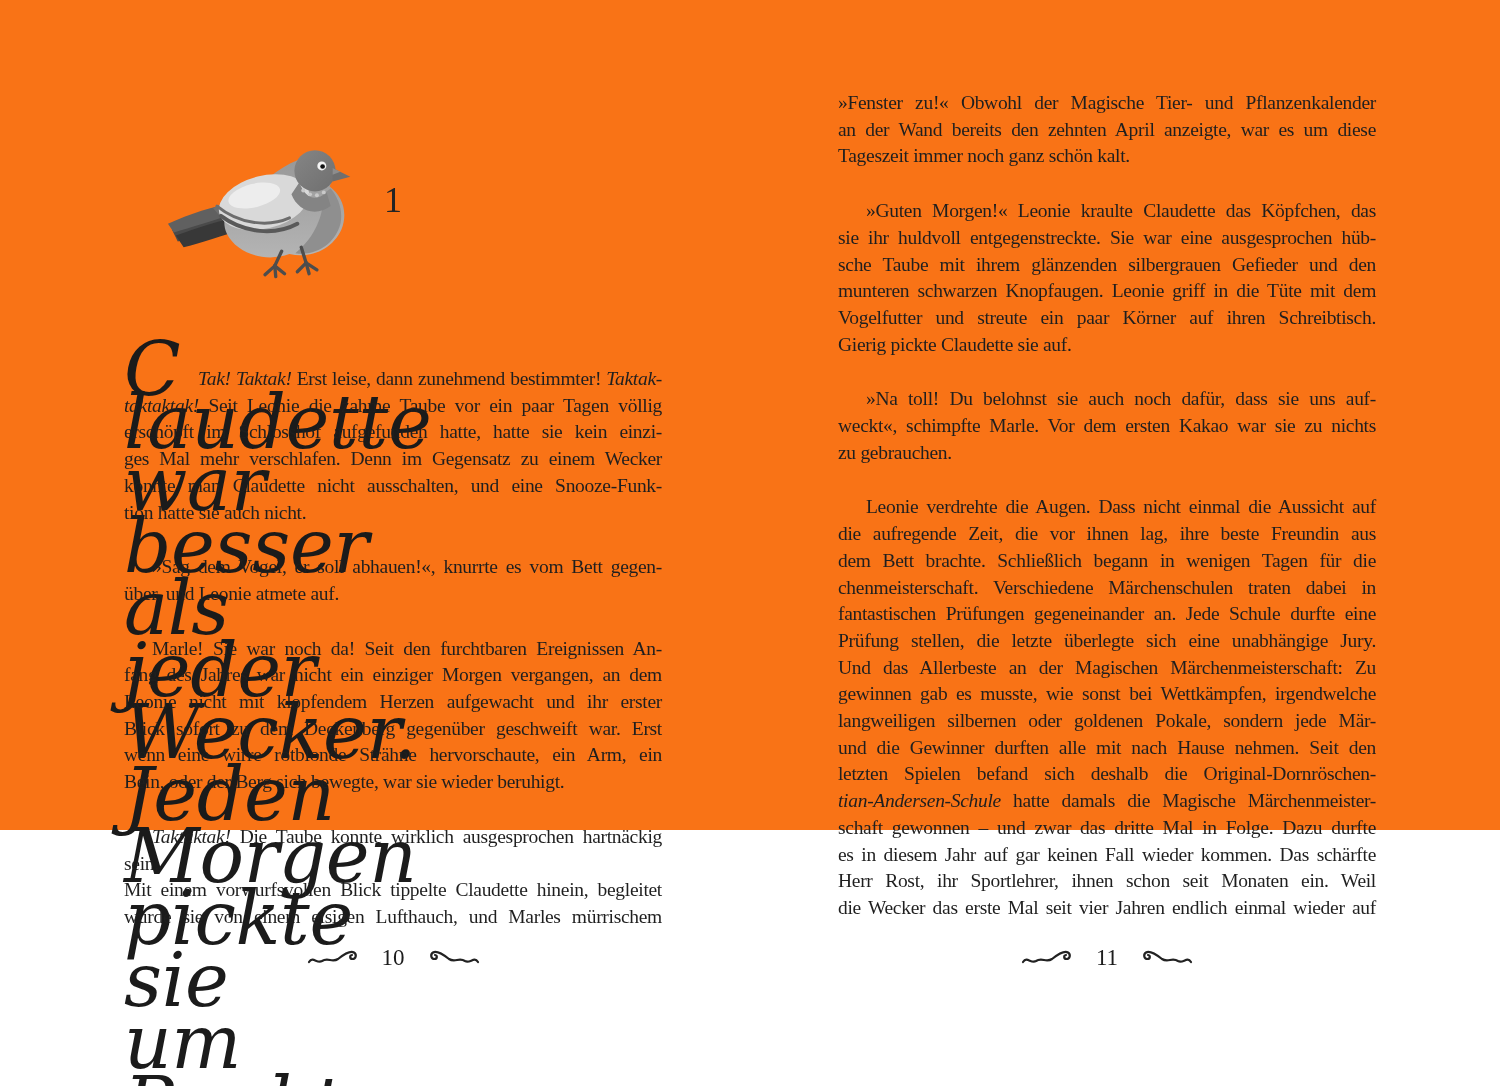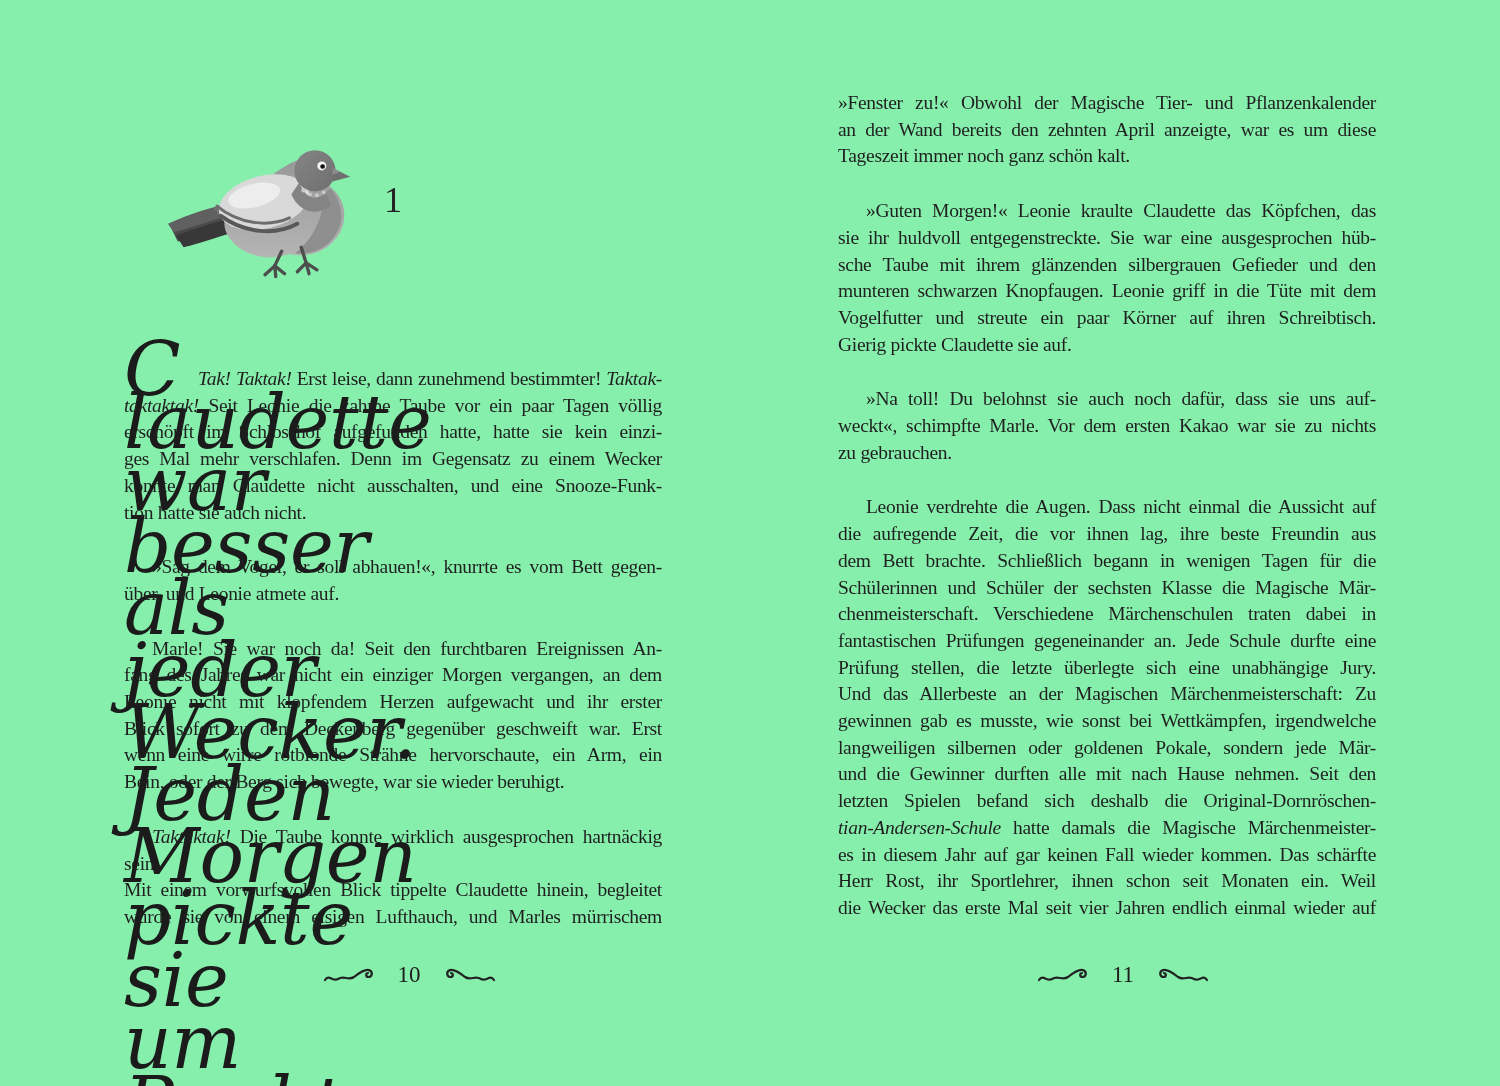--- a/index.html
+++ b/index.html
@@ -4,21 +4,21 @@
 <style>
   html,body{margin:0;padding:0;}
   body{
     width:1500px;height:1086px;
     background:#ffffff;
     font-family:"Liberation Serif", serif;
     color:#1f1f1f;
     overflow:hidden;
   }
   .spread{display:flex;width:1500px;height:1086px;}
-  .page{width:750px;height:1086px;position:relative;background:#86efac;}
+  .page{width:750px;height:830px;position:relative;background:#f97316;}
   .page-inner{position:absolute;top:0;width:538px;height:1086px;}
   .page-inner.left{left:124px;}
   .page-inner.right{left:88px;}
 
   
   .chapter-header{position:absolute;top:136px;left:0;width:100%;height:204px;}
   .pigeon-wrap{position:absolute;left:42px;top:0;width:196px;height:150px;}
   .chapter-number{
     position:absolute;left:50%;top:46px;transform:translateX(-50%);
     font-size:36px;line-height:1;color:#242424;
@@ -34,22 +34,22 @@
   .line.first-indent{text-indent:28px;margin-top:28px;}
   .dropcap{
     float:left;width:46px;height:53px;
     font-family:"DejaVu Serif", serif;font-style:italic;
     font-size:74px;line-height:62px;color:#1b1b1b;
   }
   .line i{font-style:italic;}
 
   
   .page-footer{
-    position:absolute;top:946px;left:16px;width:100%;height:40px;
-    display:flex;align-items:flex-end;justify-content:center;gap:17px;
+    position:absolute;top:946px;left:0;width:100%;height:40px;
+    display:flex;align-items:flex-start;justify-content:center;gap:17px;
   }
   .page-number{font-size:23px;color:#1d1d1d;line-height:1;}
   .flourish{width:58px;height:22px;display:block;}
   .flourish.mirrored{transform:scaleX(-1);}
 </style>
 </head>
 <body>
 
 <div class="spread">
 
@@ -186,30 +186,30 @@
           </div>
           <div class="para indent">
             <div class="line first-indent">»Na toll! Du belohnst sie auch noch dafür, dass sie uns auf-</div>
             <div class="line">weckt«, schimpfte Marle. Vor dem ersten Kakao war sie zu nichts</div>
             <div class="line nojust">zu gebrauchen.</div>
           </div>
           <div class="para indent">
             <div class="line first-indent">Leonie verdrehte die Augen. Dass nicht einmal die Aussicht auf</div>
             <div class="line">die aufregende Zeit, die vor ihnen lag, ihre beste Freundin aus</div>
             <div class="line">dem Bett brachte. Schließlich begann in wenigen Tagen für die</div>
-            <div class="line">Schülerinnen und Schüler der sechsten Klasse die Magische Mär-</div>
             <div class="line">chenmeisterschaft. Verschiedene Märchenschulen traten dabei in</div>
             <div class="line">fantastischen Prüfungen gegeneinander an. Jede Schule durfte eine</div>
             <div class="line">Prüfung stellen, die letzte überlegte sich eine unabhängige Jury.</div>
             <div class="line">Und das Allerbeste an der Magischen Märchenmeisterschaft: Zu</div>
             <div class="line">gewinnen gab es musste, wie sonst bei Wettkämpfen, irgendwelche</div>
             <div class="line">langweiligen silbernen oder goldenen Pokale, sondern jede Mär-</div>
             <div class="line">und die Gewinner durften alle mit nach Hause nehmen. Seit den</div>
             <div class="line">letzten Spielen befand sich deshalb die Original-Dornröschen-</div>
             <div class="line"><i>tian-Andersen-Schule</i> hatte damals die Magische Märchenmeister-</div>
+            <div class="line">schaft gewonnen – und zwar das dritte Mal in Folge. Dazu durfte</div>
             <div class="line">es in diesem Jahr auf gar keinen Fall wieder kommen. Das schärfte</div>
             <div class="line">Herr Rost, ihr Sportlehrer, ihnen schon seit Monaten ein. Weil</div>
             <div class="line">die Wecker das erste Mal seit vier Jahren endlich einmal wieder auf</div>
           </div>
         </div>
 
       <div class="page-footer">
         <svg class="flourish" viewBox="0 0 58 22" aria-hidden="true">
           <path d="M2,16 C6,10 10,18 15,15 C21,11 25,17 31,13 C36,9 43,4 47,6.5 C50,8.5 49,13 45.5,13 C42.5,13 42.5,9.5 45,9" fill="none" stroke="#222222" stroke-width="2.2" stroke-linecap="round"></path>
         </svg>

